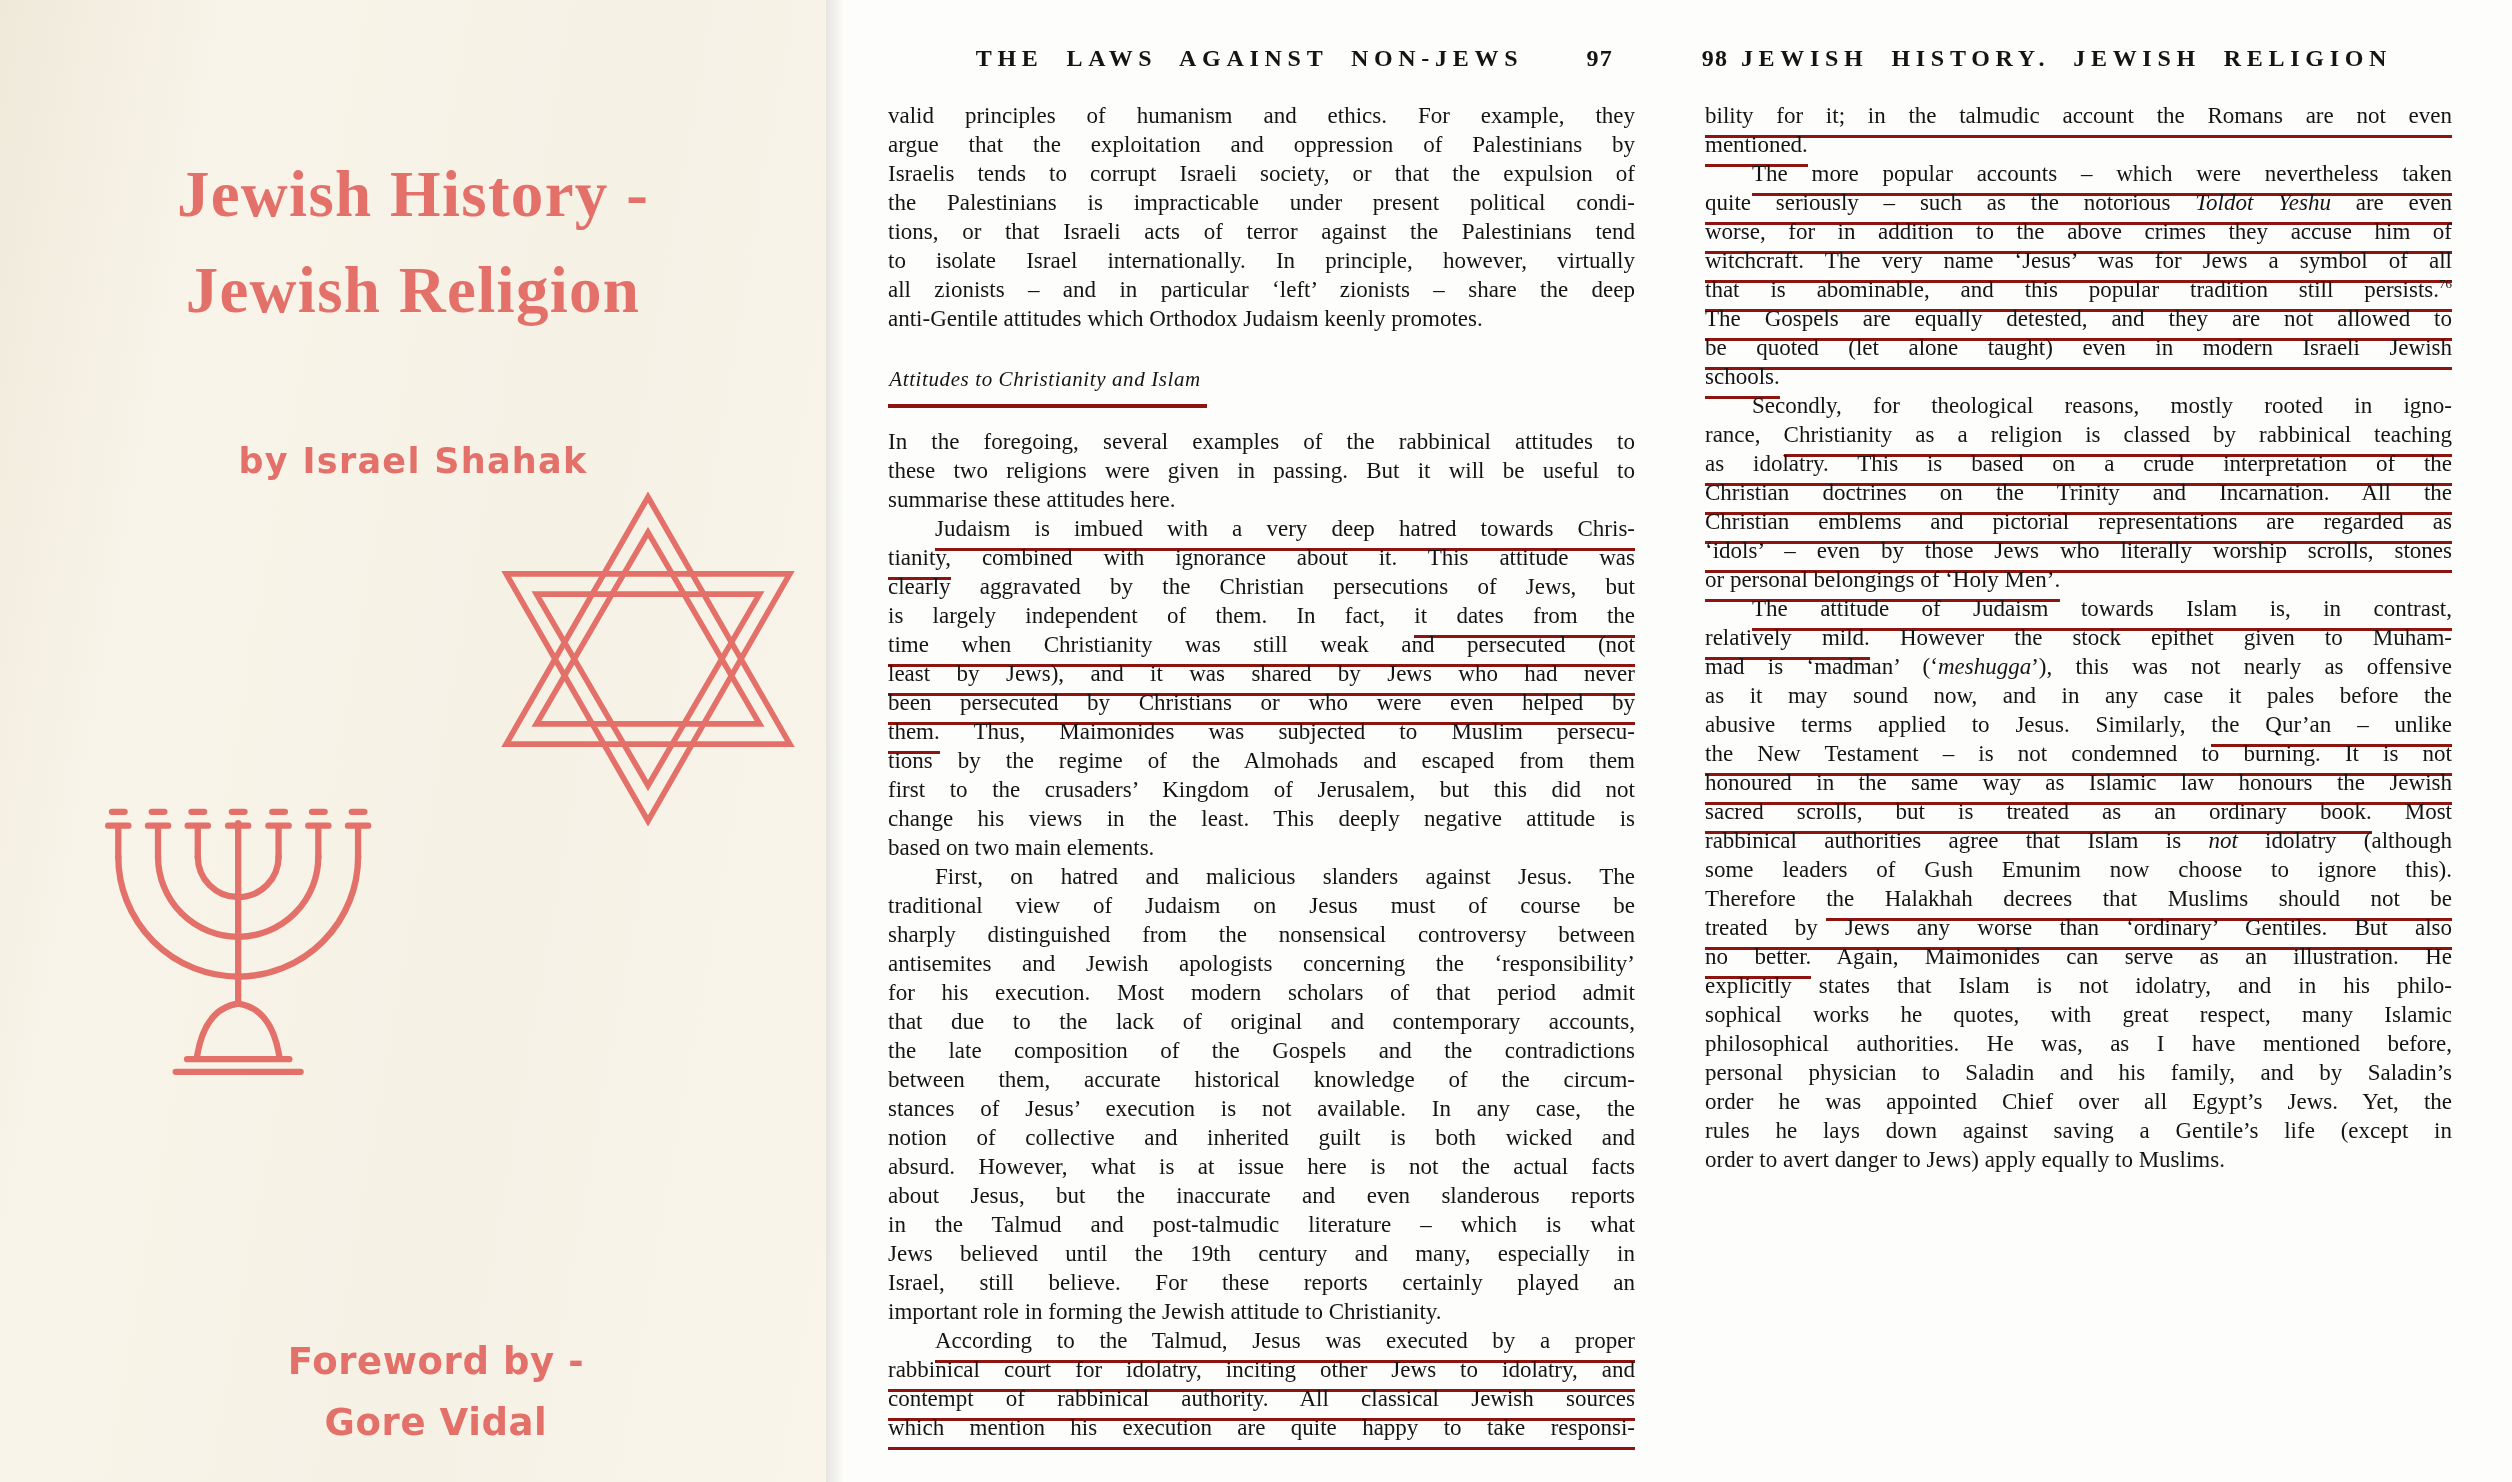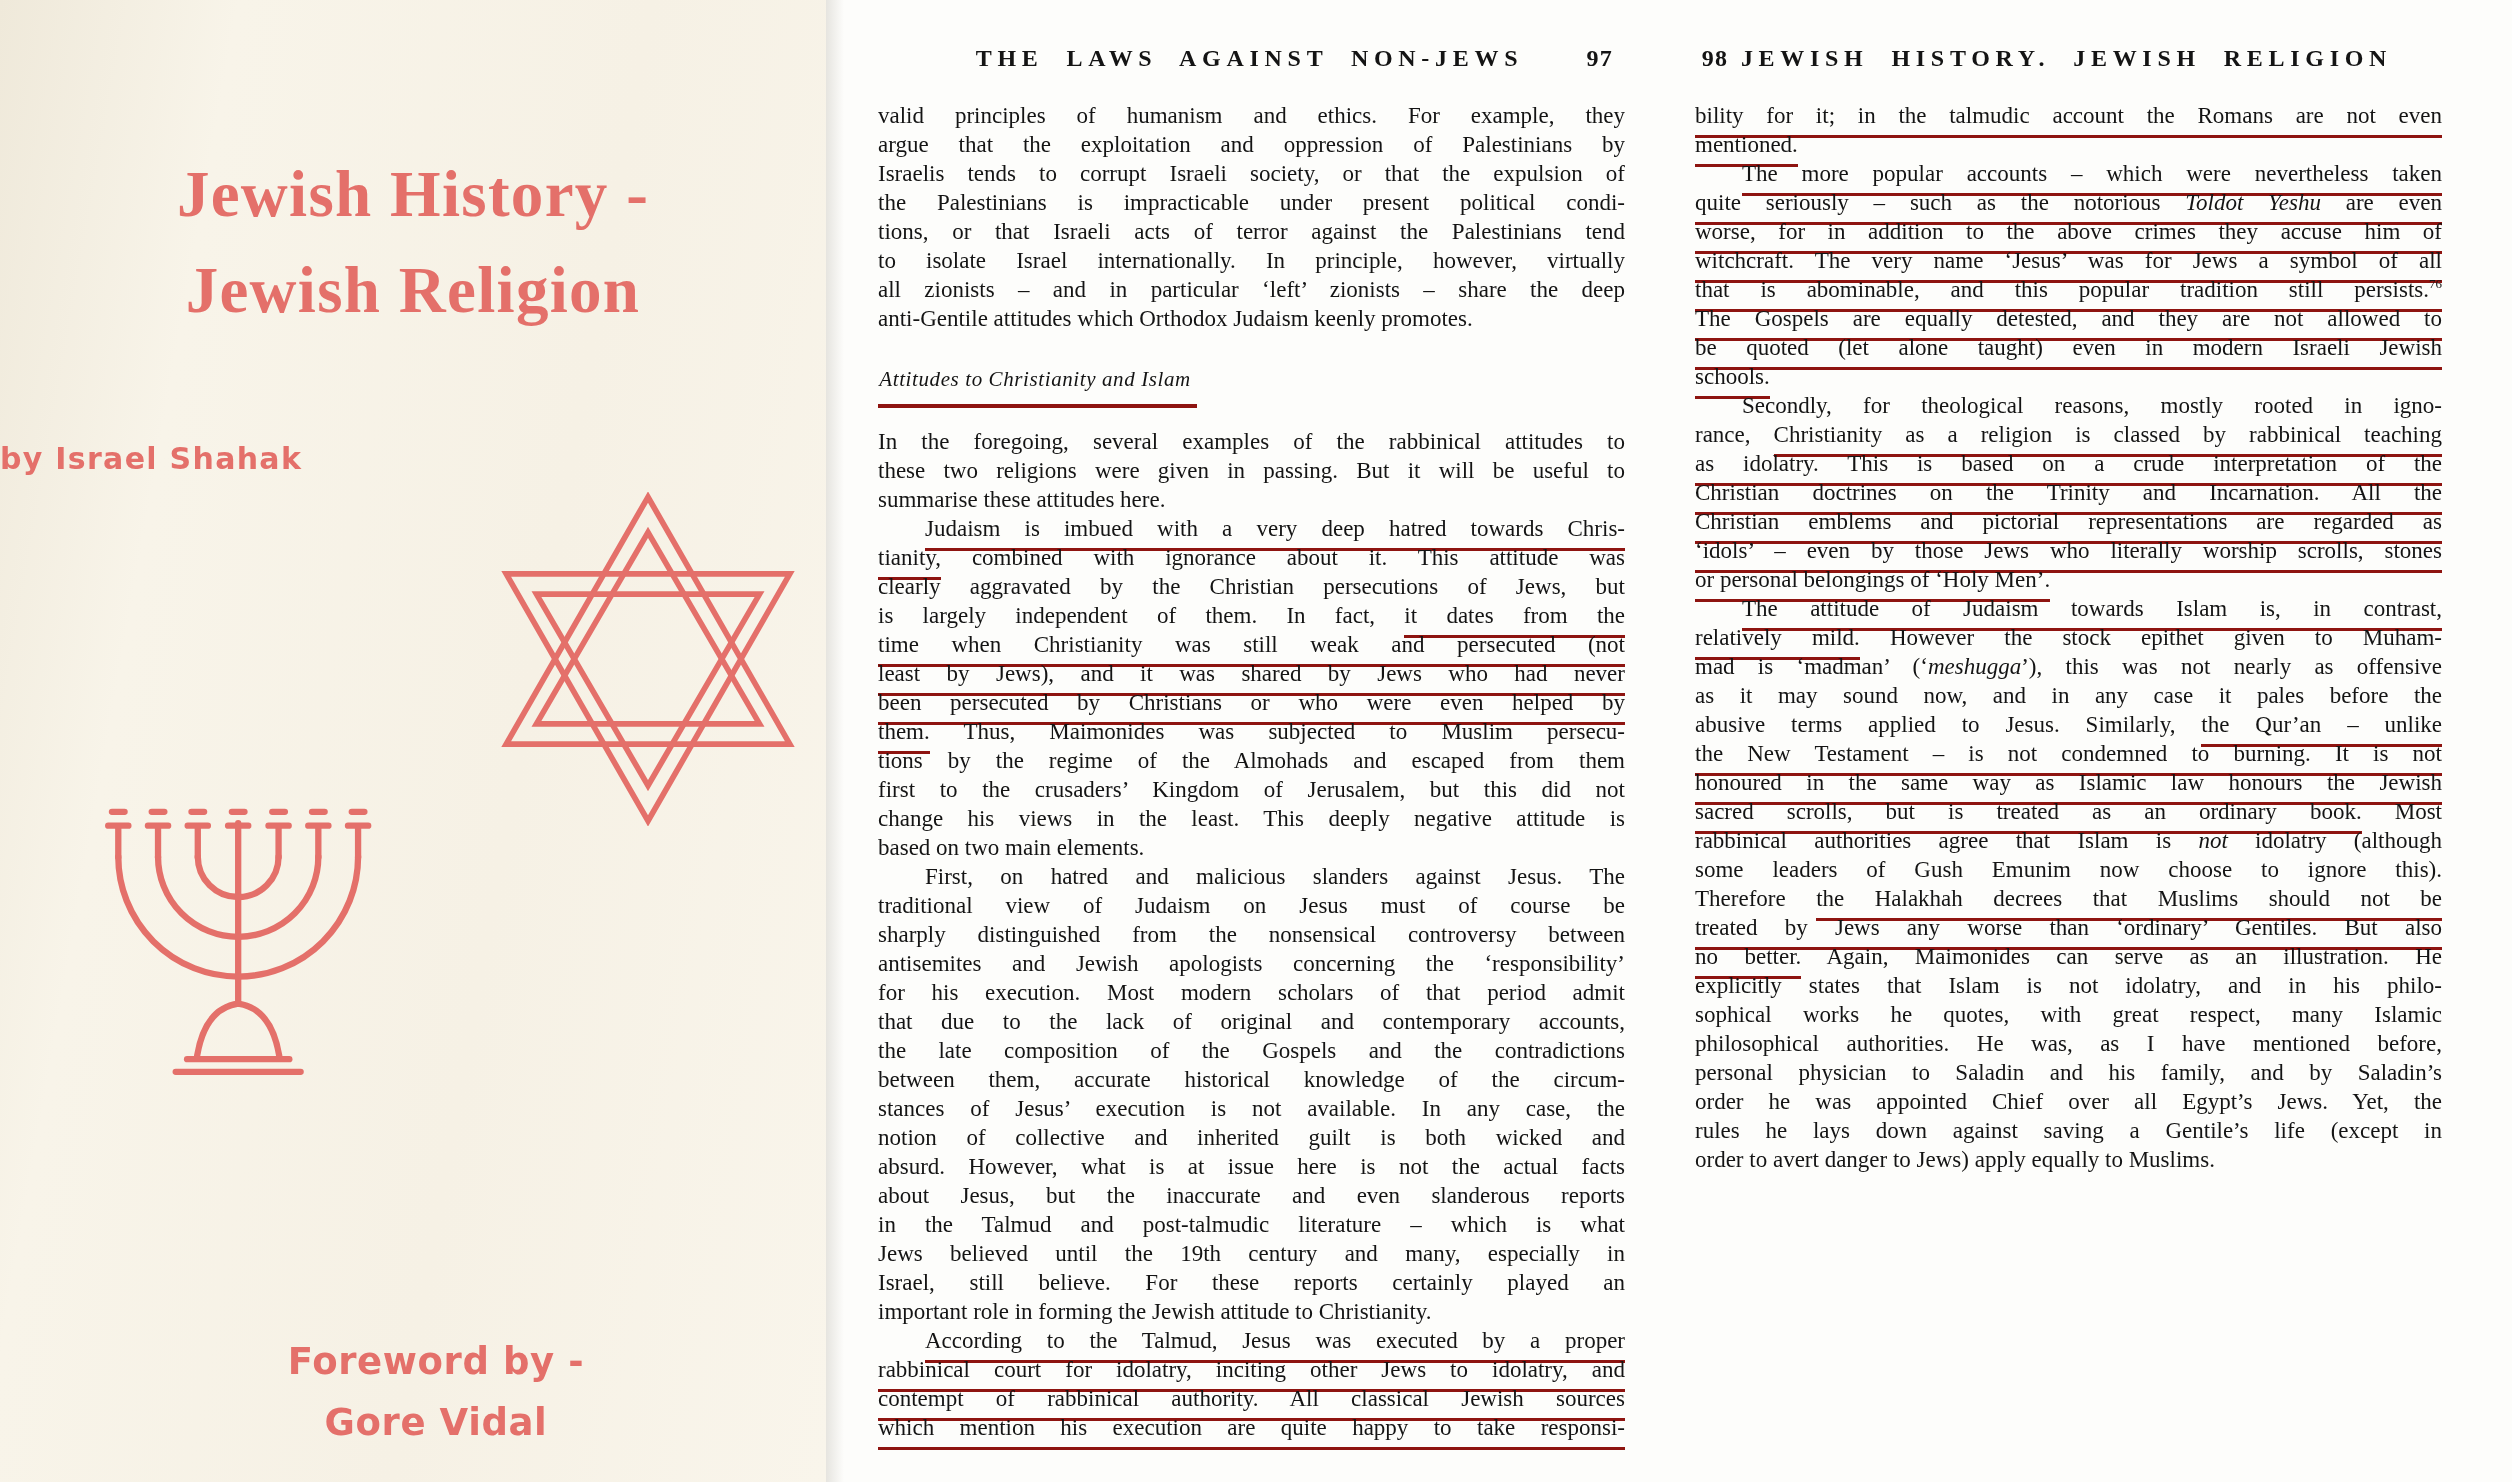--- a/index.html
+++ b/index.html
@@ -12,42 +12,42 @@
   body{background:#888;}
   .shot{position:relative;width:2512px;height:1482px;background:var(--page);overflow:hidden;
         font-family:"Liberation Serif",serif;color:#141414;}
 
   
   .cover{position:absolute;left:0;top:0;width:826px;height:1482px;
          background:linear-gradient(100deg,#efe9da 0%,#f8f4e9 22%,var(--paper) 60%,#f9f5eb 100%);}
   .cover-title{position:absolute;top:146px;left:0;width:100%;text-align:center;
          font-family:Liberation Serif, serif;font-weight:bold;font-size:65px;line-height:96px;
          color:var(--ink);letter-spacing:1.3px;}
-  .cover-byline{position:absolute;top:441px;left:0;width:100%;text-align:left;
-         font-family:"DejaVu Sans",sans-serif;font-weight:bold;font-size:30px;color:var(--ink);letter-spacing:1.3px;}
+  .cover-byline{position:absolute;top:441px;left:0;width:100%;text-align:center;
+         font-family:"DejaVu Sans",sans-serif;font-weight:bold;font-size:35px;color:var(--ink);letter-spacing:1.3px;}
   .star{position:absolute;left:481px;top:492px;}
   .menorah{position:absolute;left:76px;top:784px;}
   .cover-foreword{position:absolute;top:1331px;left:23px;width:100%;text-align:center;
          font-family:"DejaVu Sans",sans-serif;font-weight:bold;font-size:37px;line-height:61px;
          color:var(--ink);letter-spacing:0.6px;}
   .spine-shadow{position:absolute;left:826px;top:0;width:17.7px;height:1482px;
          background:linear-gradient(90deg,rgba(110,100,80,.16),rgba(255,255,255,0));}
 
   
   .page{position:absolute;top:0;height:1482px;}
   .page-97{left:876px;width:747px;}
   .page-98{left:1693px;width:747px;}
   .page-header{position:absolute;top:45px;left:0;width:100%;height:38px;
          font-size:24px;font-weight:bold;letter-spacing:5.7px;word-spacing:11.3px;white-space:nowrap;}
   .page-header .ht{display:block;text-align:center;}
   .pageno{position:absolute;top:0;letter-spacing:1.3px;}
   .page-97 .pageno{right:10px;}
   .page-98 .pageno{left:8.8px;}
 
-  .body-text{position:absolute;top:101px;left:2px;width:100%;font-size:23px;line-height:29px;}
+  .body-text{position:absolute;top:101px;left:12px;width:100%;font-size:23px;line-height:29px;}
   .line{text-align:justify;text-align-last:justify;white-space:normal;}
   .line.short{text-align-last:left;}
   .line.first-indent{padding-left:47px;}
   .seg.u{border-bottom:3.8px solid var(--red);padding-bottom:7px;}
   .seg.i{font-style:italic;}
   .seg sup{font-size:13px;line-height:0;letter-spacing:0;}
   .section-heading-row{margin:26.5px 0 19px 0;line-height:37px;}
   .section-heading{display:inline-block;font-style:italic;font-size:21px;letter-spacing:0.6px;
          border-bottom:4.4px solid var(--red);padding:0 6.3px 6.3px 1.3px;}
 </style>

